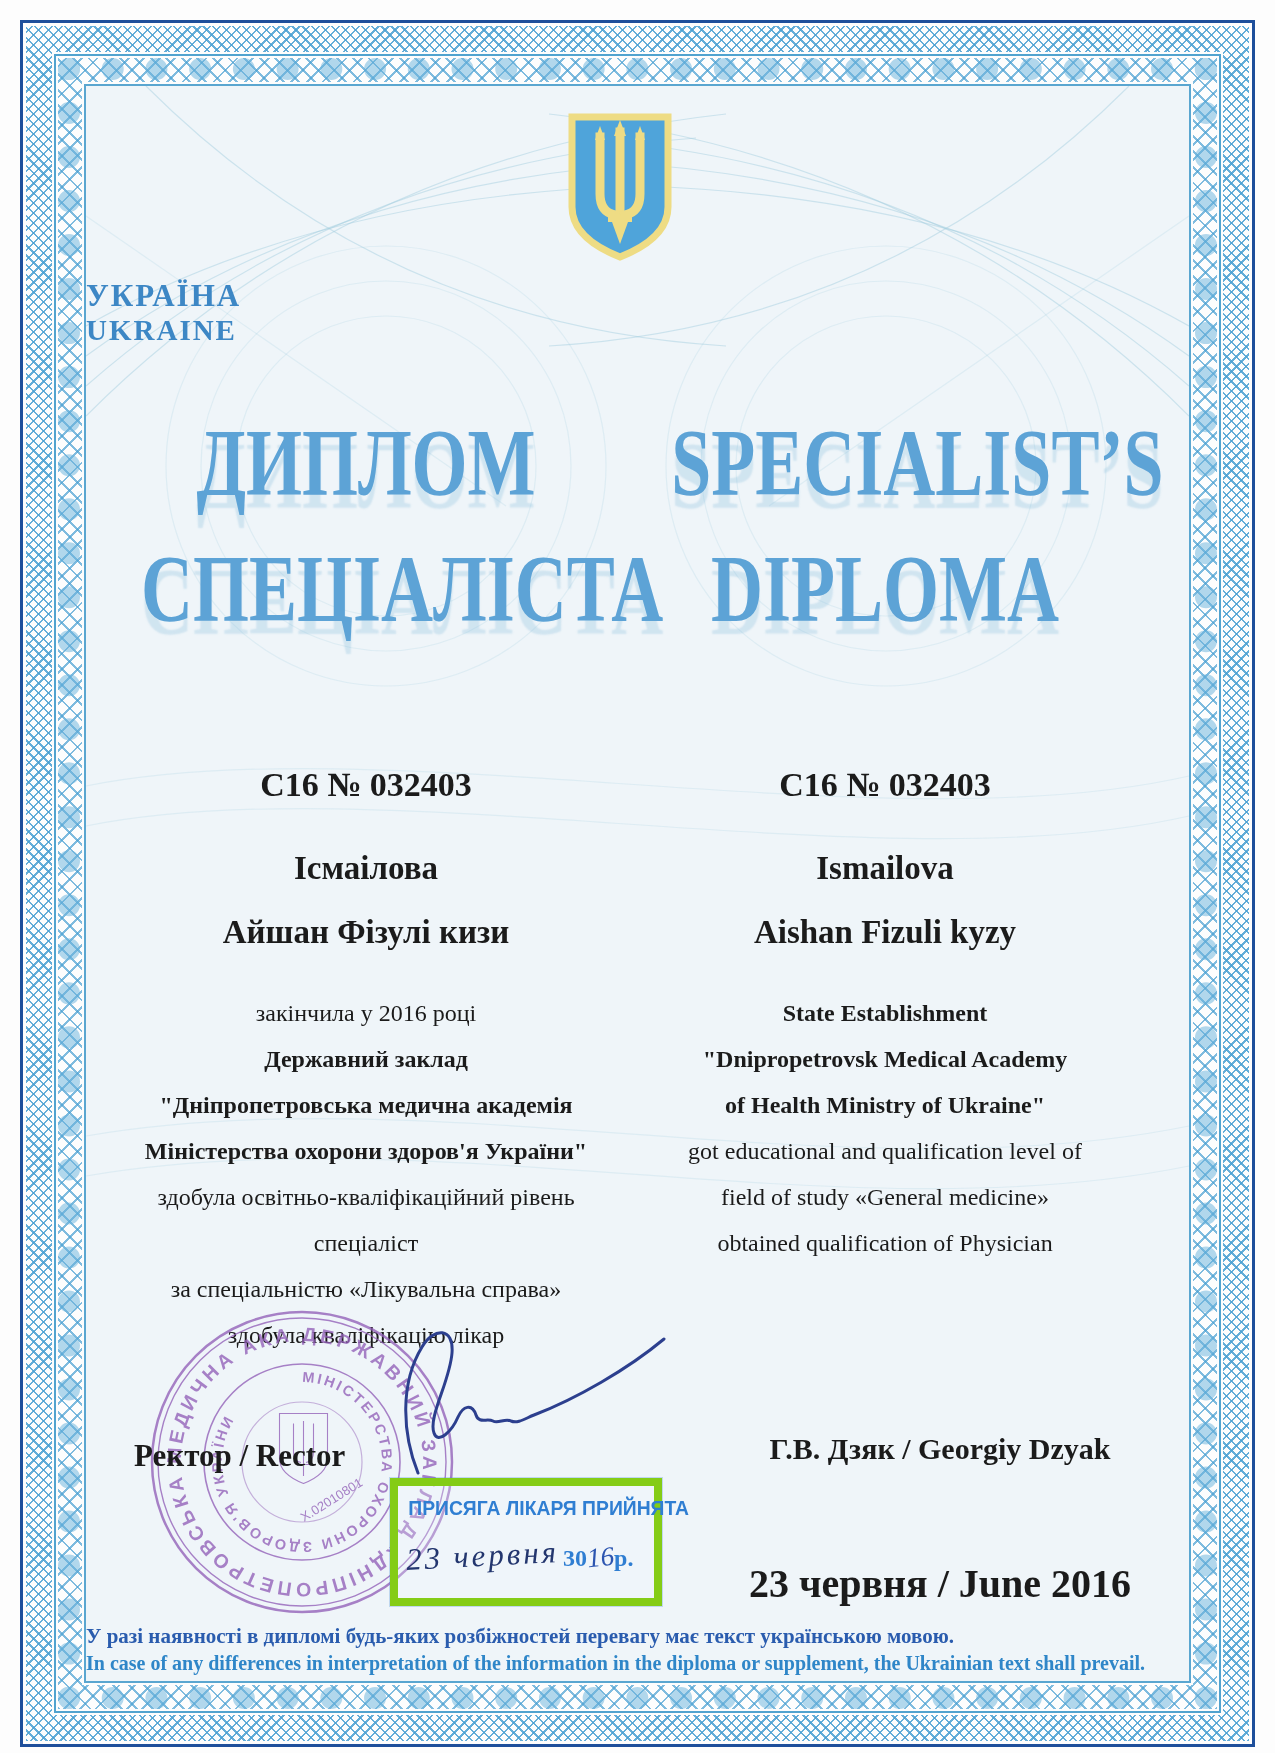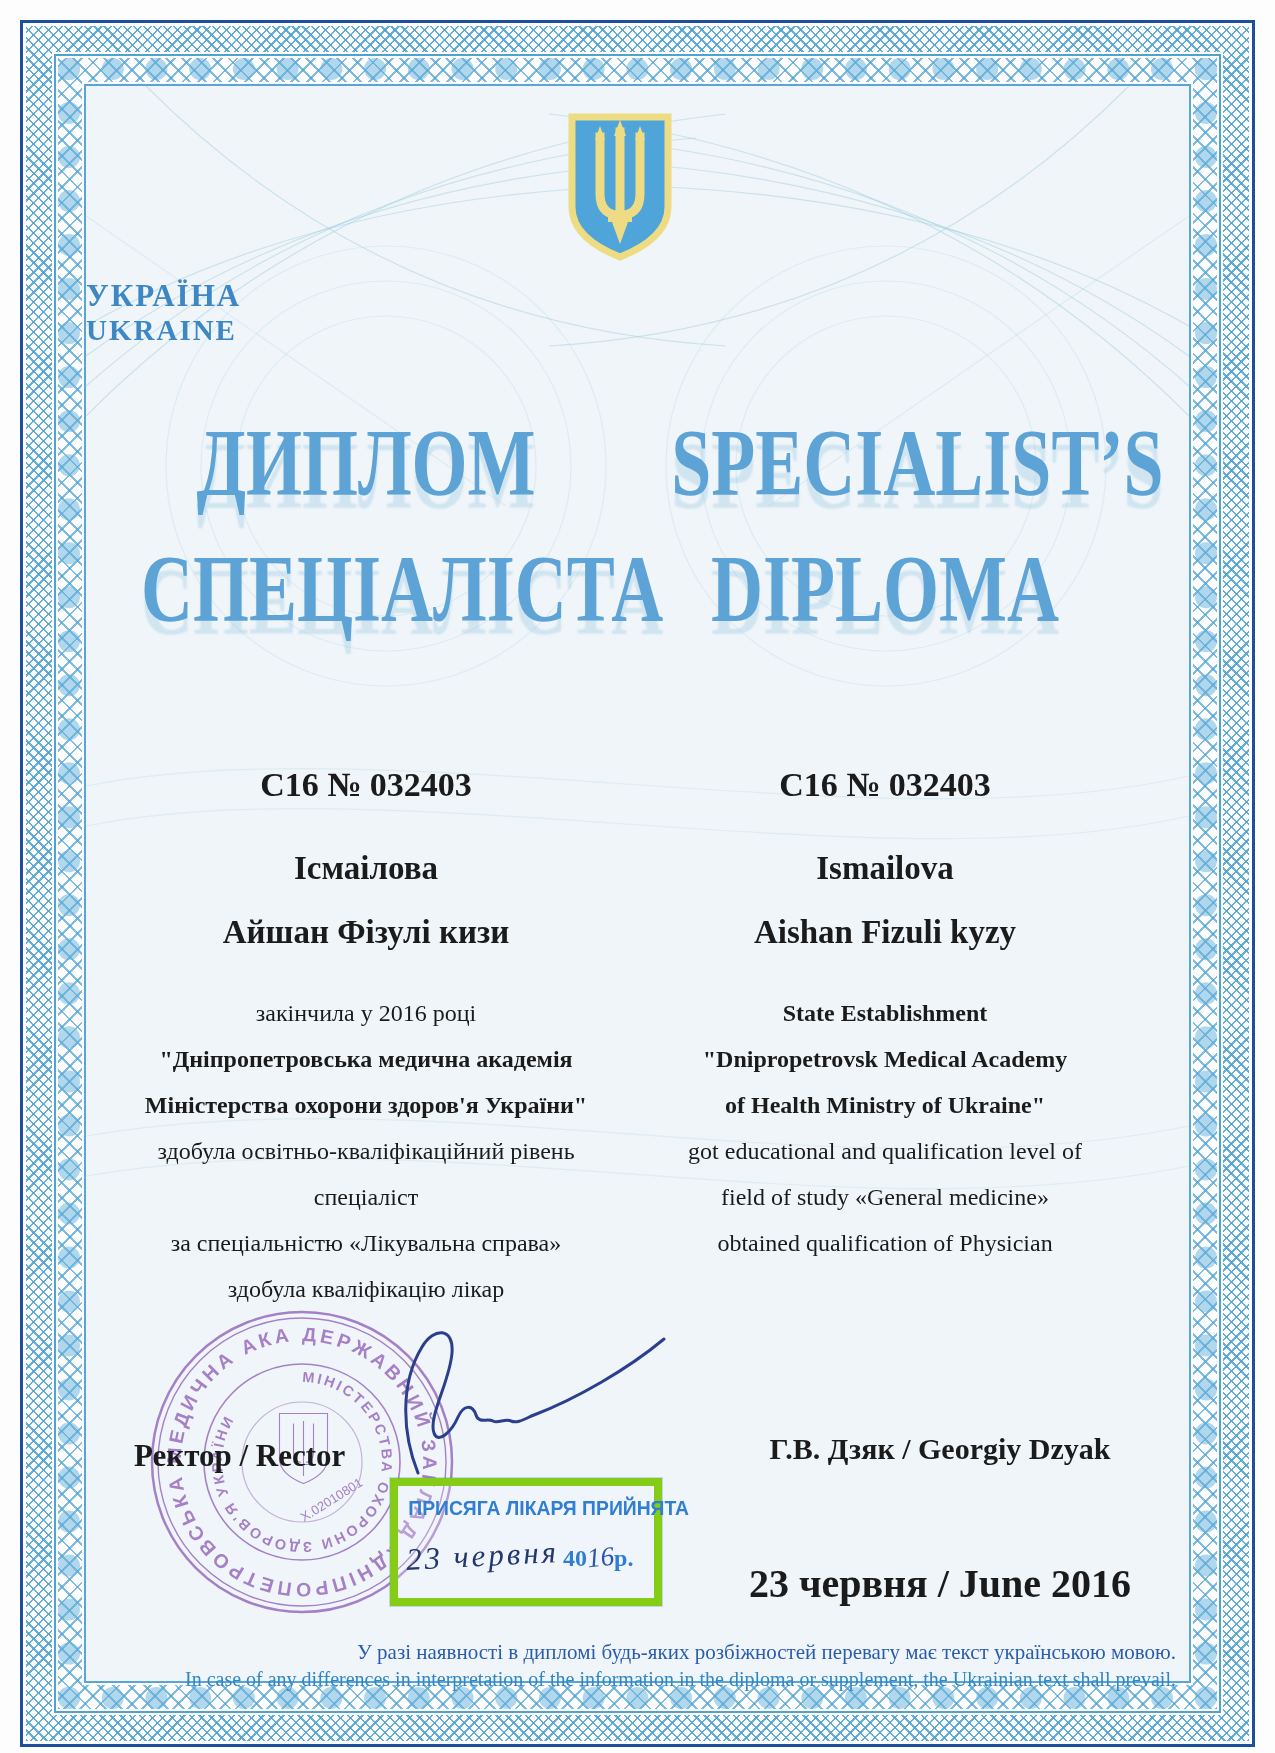--- a/index.html
+++ b/index.html
@@ -47,21 +47,21 @@
   .oath{left:390px;top:1478px;width:256px;height:112px;border:8px solid #84cc16;
         background:rgba(240,248,255,.25);box-shadow:0 0 0 1px rgba(47,126,210,.25);}
   .oath-title{margin-top:10px;text-align:center;font-family:"Liberation Sans",sans-serif;
         font-weight:bold;font-size:21px;color:#2f7ed2;transform:scaleX(.92);white-space:nowrap;}
   .oath-date{position:absolute;left:8px;top:52px;width:240px;white-space:nowrap;}
   .hand{font-style:italic;font-size:31px;color:#23366e;letter-spacing:3px;
         display:inline-block;transform:rotate(-3deg);}
   .oath-year{font-size:24px;color:#2f7ed2;font-weight:bold;}
   .hand-year{font-style:italic;font-size:27px;color:#2c55b0;display:inline-block;transform:rotate(-6deg);}
   
-  .foot{left:86px;width:1090px;text-align:right;font-weight:normal;margin-top:16px;}
+  .foot{left:86px;width:1090px;text-align:left;font-weight:bold;}
   .foot1{top:1624px;font-size:21px;color:#2a5cae;}
   .foot2{top:1652px;font-size:20px;color:#2f86c8;}
   svg text{font-family:"Liberation Sans",sans-serif;}
 </style>
 </head>
 <body>
 
 <div class="abs f-navy"></div>
 <div class="abs f-band1a"></div>
 <div class="abs f-band1b"></div>
@@ -132,20 +132,21 @@
 <div class="abs col-uk serial">C16 № 032403</div>
 <div class="abs col-en serial">C16 № 032403</div>
 
 <div class="abs col-uk nm1">Ісмаілова</div>
 <div class="abs col-en nm1">Ismailova</div>
 <div class="abs col-uk nm2">Айшан Фізулі кизи</div>
 <div class="abs col-en nm2">Aishan Fizuli kyzy</div>
 
 <div class="abs col-uk body-col">
   <div>закінчила у 2016 році</div>
+  <div class="b">Державний заклад</div>
   <div class="b">"Дніпропетровська медична академія</div>
   <div class="b">Міністерства охорони здоров'я України"</div>
   <div>здобула освітньо-кваліфікаційний рівень</div>
   <div>спеціаліст</div>
   <div>за спеціальністю «Лікувальна справа»</div>
   <div>здобула кваліфікацію лікар</div>
 </div>
 <div class="abs col-en body-col">
   <div class="b">State Establishment</div>
   <div class="b">"Dnipropetrovsk Medical Academy</div>
@@ -184,21 +185,21 @@
 <svg class="abs" style="left:366px;top:1265px;" width="320" height="215" viewBox="0 0 320 215">
   <path d="M52,208 C36,168 34,118 56,82 C68,62 88,62 86,88 C84,116 62,152 68,168
            C72,180 86,166 92,152 C97,141 106,138 110,150 C113,159 121,153 127,156
            C132,159 139,153 145,156 C152,159 160,153 168,150 C210,134 262,104 298,74" fill="none" stroke="#2c3f8e" stroke-width="3" stroke-linecap="round"></path>
 </svg>
 
 <div class="abs oath">
   <div class="oath-title">ПРИСЯГА ЛІКАРЯ ПРИЙНЯТА</div>
   <div class="oath-date">
     <span class="hand">23 червня</span>
-    <span class="oath-year">40</span><span class="hand-year">16</span><span class="oath-year">р.</span>
+    <span class="oath-year">30</span><span class="hand-year">16</span><span class="oath-year">р.</span>
   </div>
 </div>
 
 <div class="abs rname">Г.В. Дзяк / Georgiy Dzyak</div>
 <div class="abs rdate">23 червня / June 2016</div>
 
 <div class="abs foot foot1">У разі наявності в дипломі будь-яких розбіжностей перевагу має текст українською мовою.</div>
 <div class="abs foot foot2">In case of any differences in interpretation of the information in the diploma or supplement, the Ukrainian text shall prevail.</div>
 
 </body></html>

